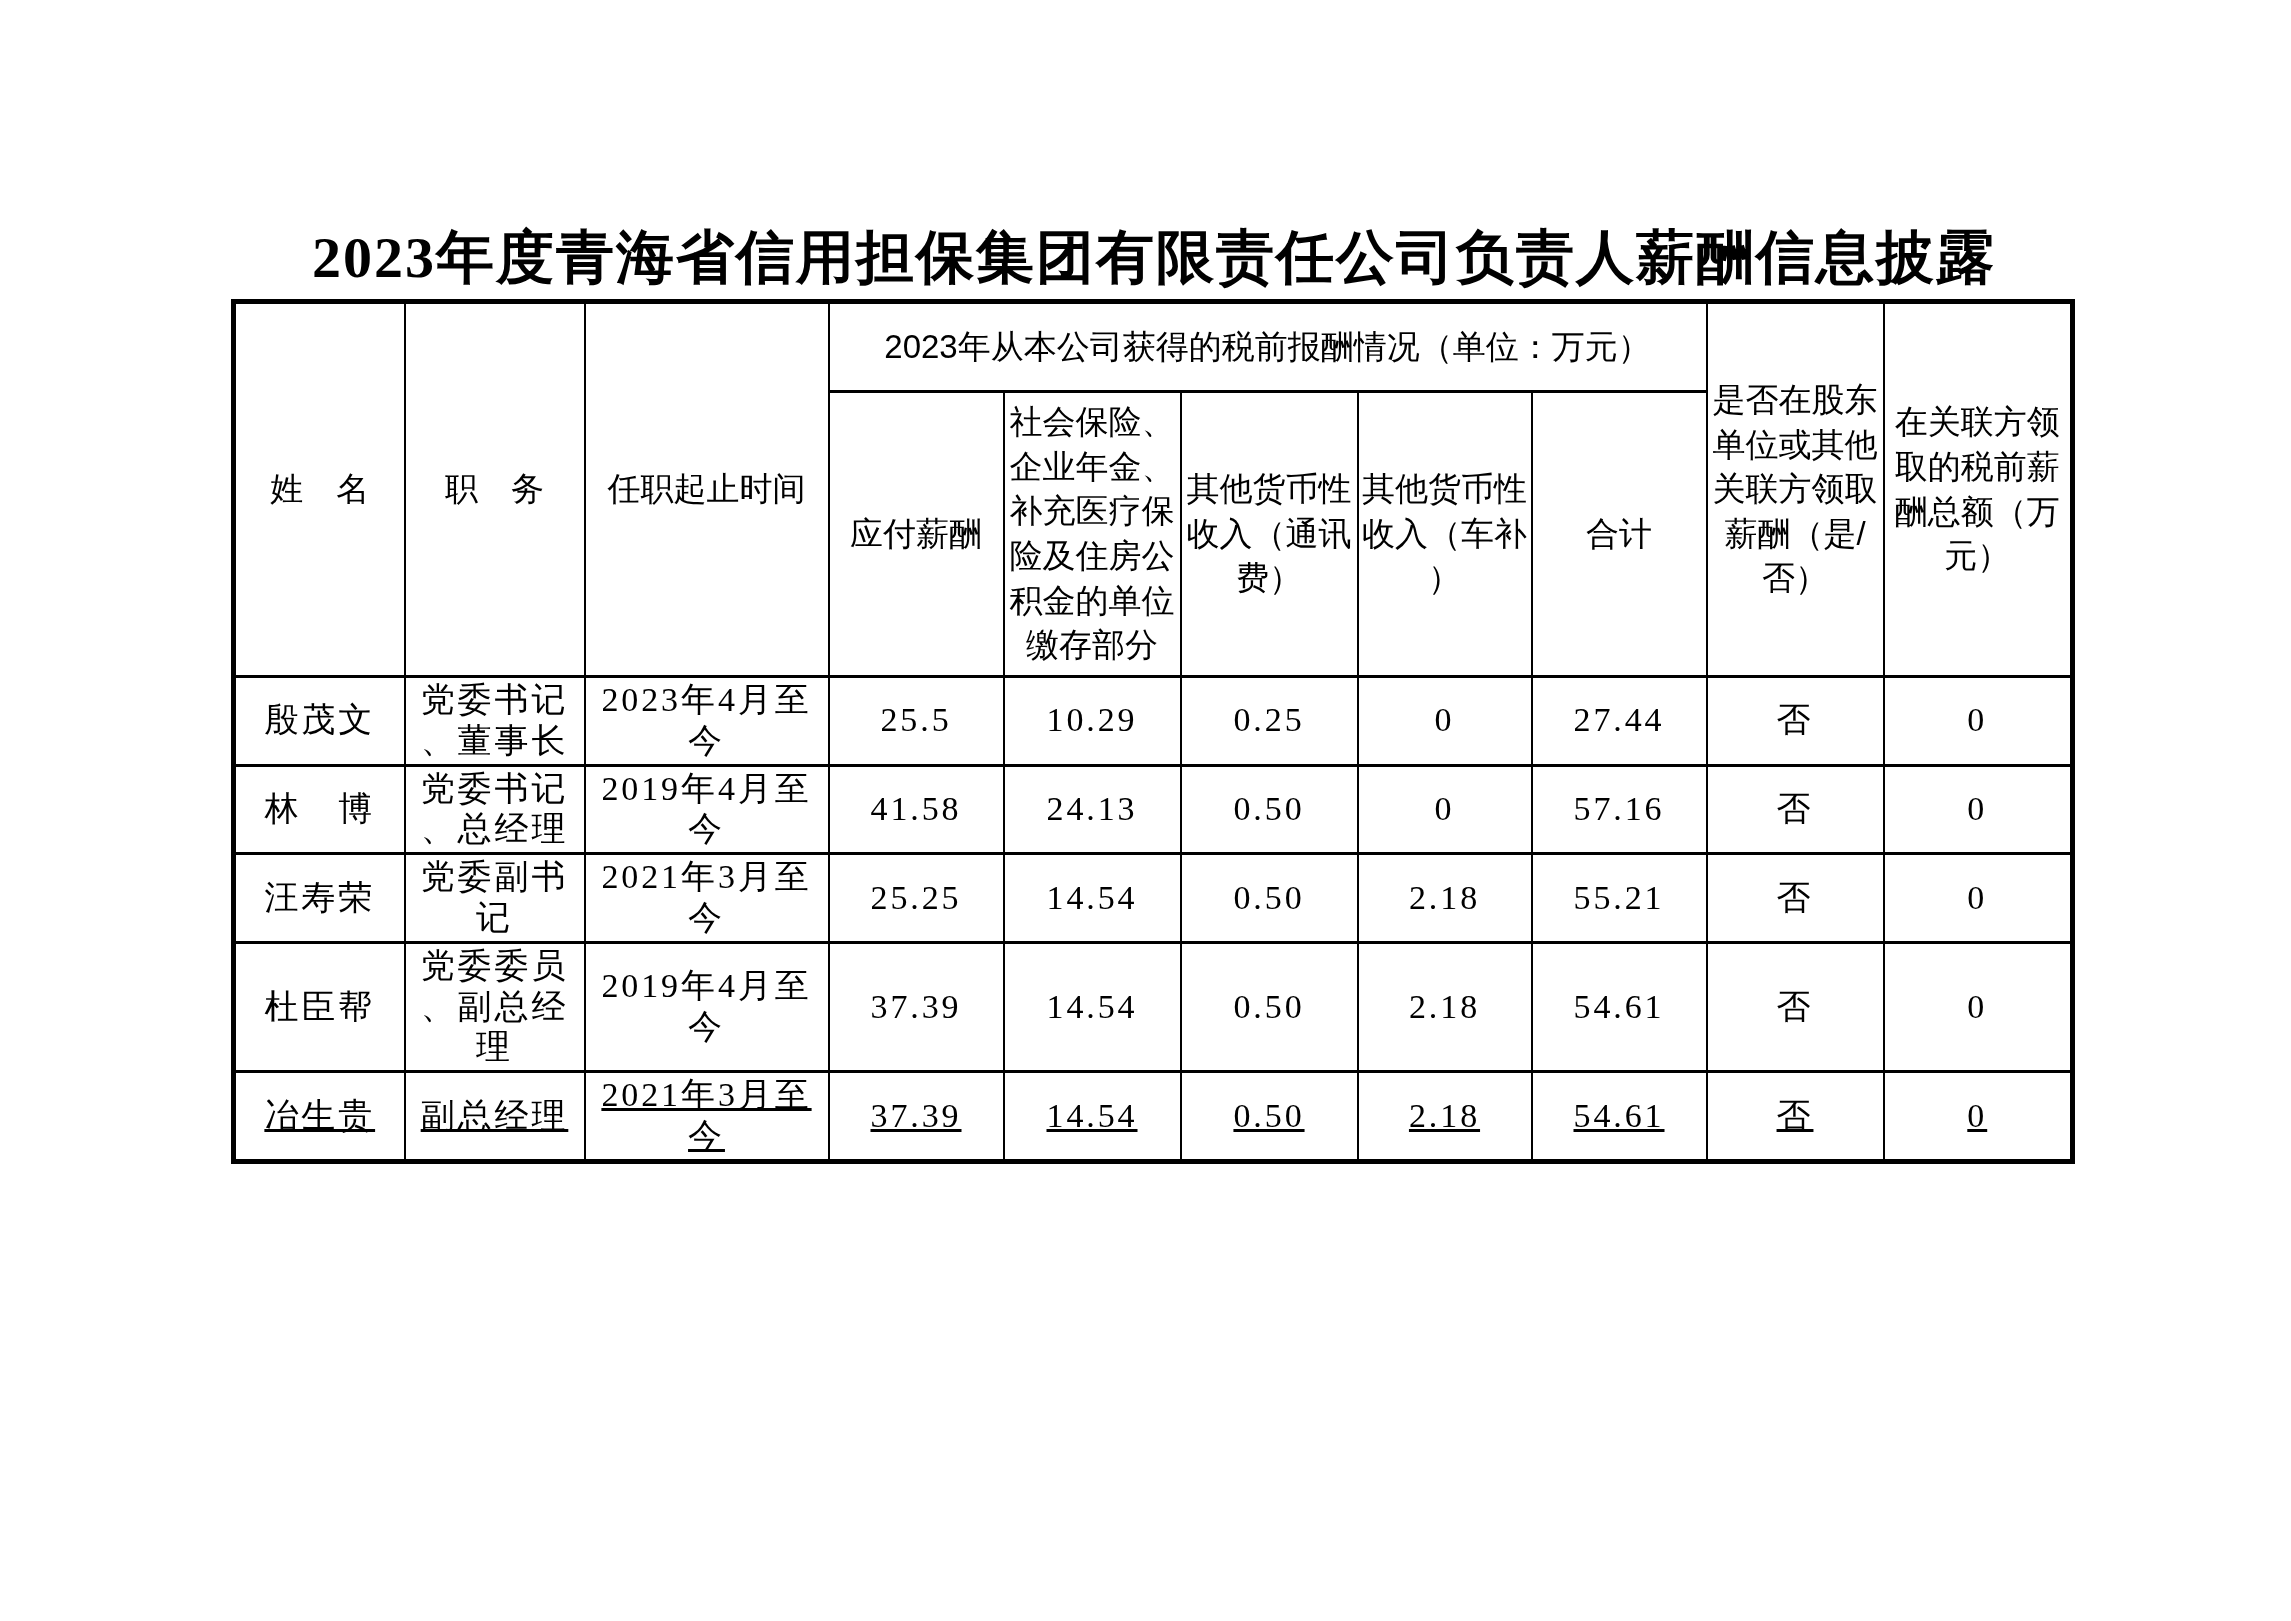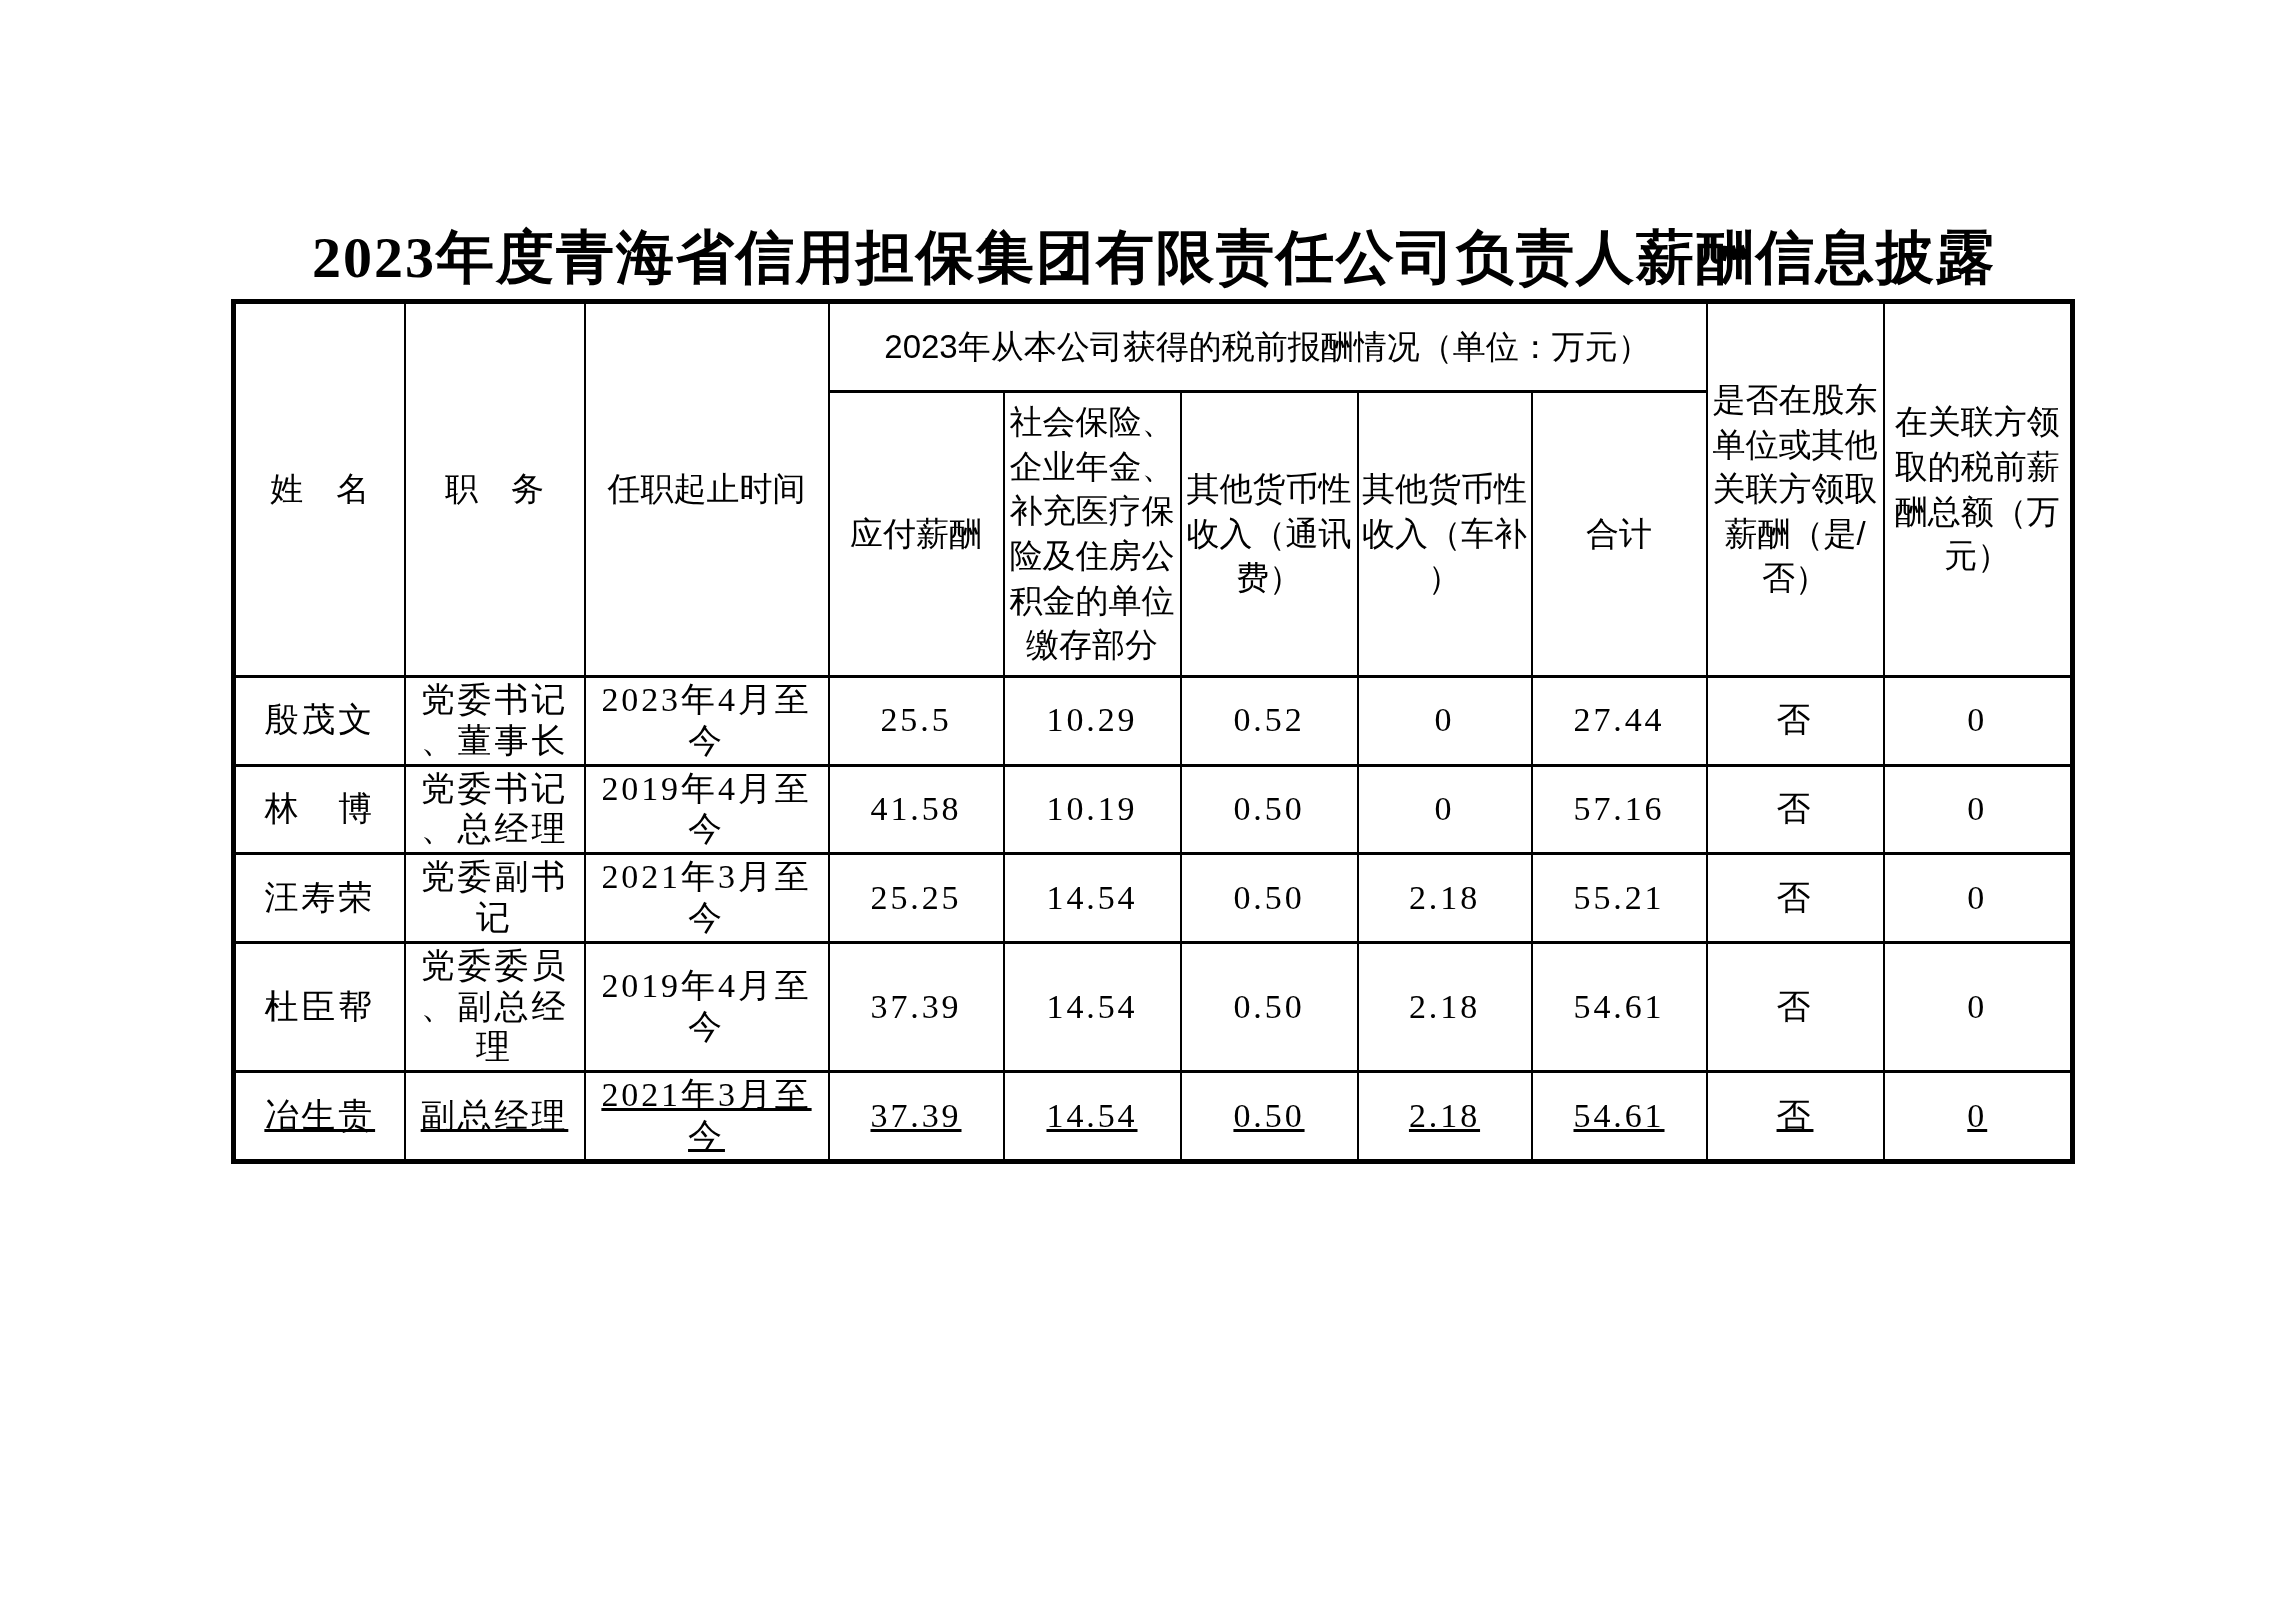--- a/index.html
+++ b/index.html
@@ -113,32 +113,32 @@
           <th>合计</th>
         </tr>
       </thead>
       <tbody>
         <tr class="row-data-0">
           <td class="c-name">殷茂文</td>
           <td class="c-pos">党委书记、董事长</td>
           <td>2023年4月至今</td>
           <td>25.5</td>
           <td>10.29</td>
-          <td>0.52</td>
+          <td>0.25</td>
           <td>0</td>
           <td>27.44</td>
           <td>否</td>
           <td>0</td>
         </tr>
         <tr class="row-data-1">
           <td class="c-name">林　博</td>
           <td class="c-pos">党委书记、总经理</td>
           <td>2019年4月至今</td>
           <td>41.58</td>
-          <td>10.19</td>
+          <td>24.13</td>
           <td>0.50</td>
           <td>0</td>
           <td>57.16</td>
           <td>否</td>
           <td>0</td>
         </tr>
         <tr class="row-data-2">
           <td class="c-name">汪寿荣</td>
           <td class="c-pos">党委副书记</td>
           <td>2021年3月至今</td>

